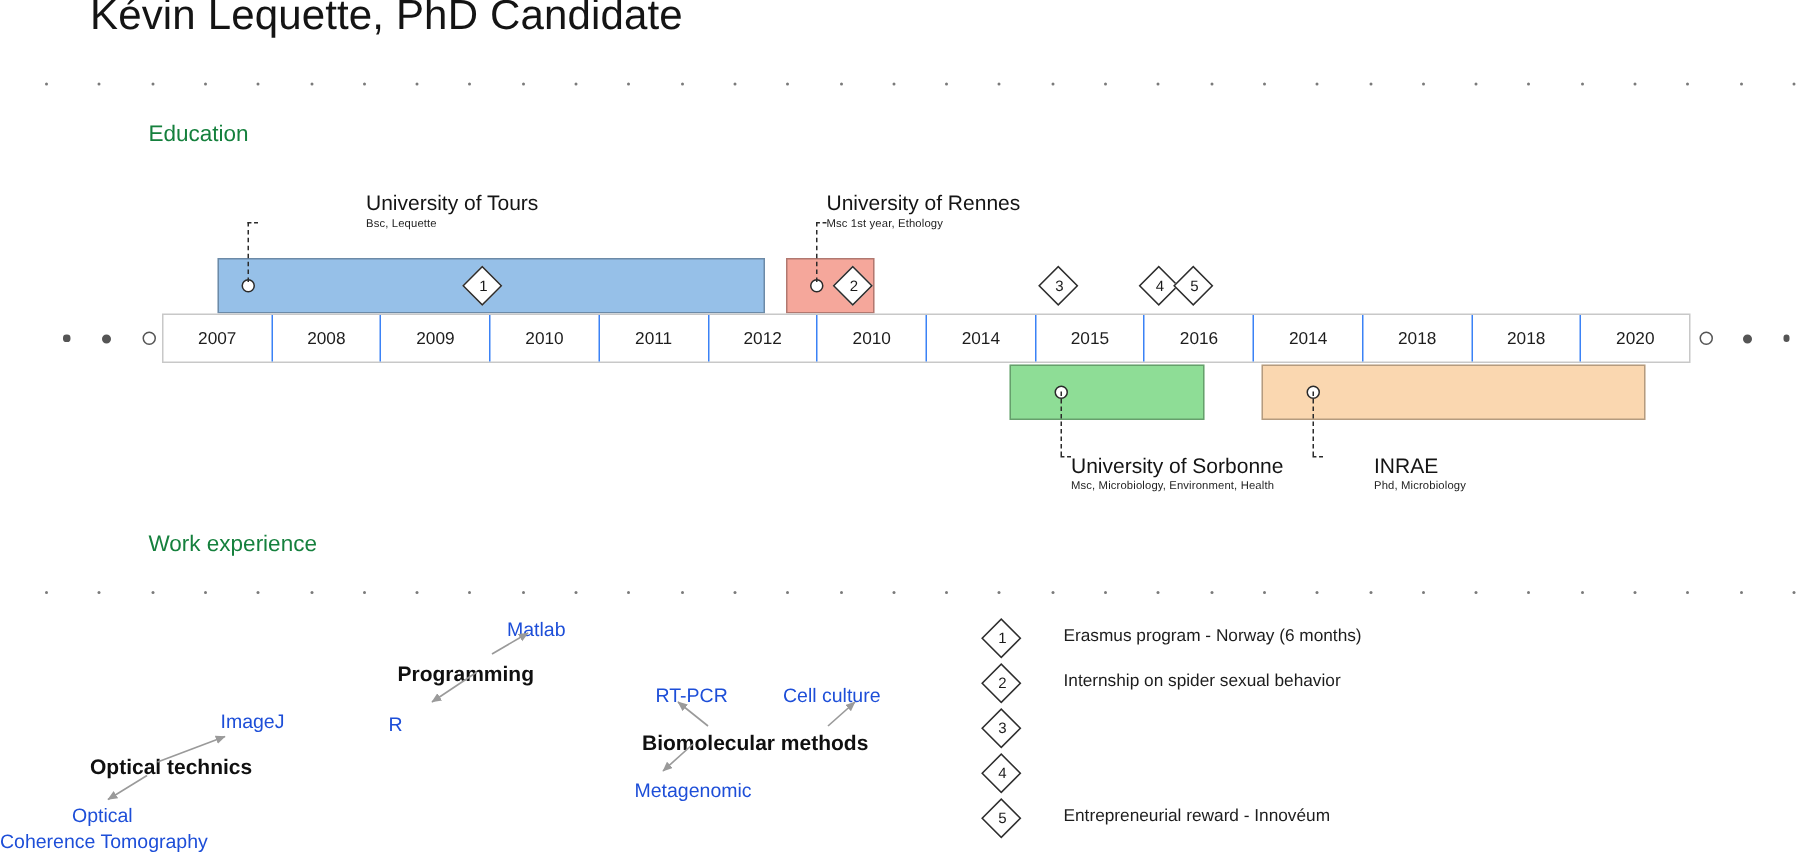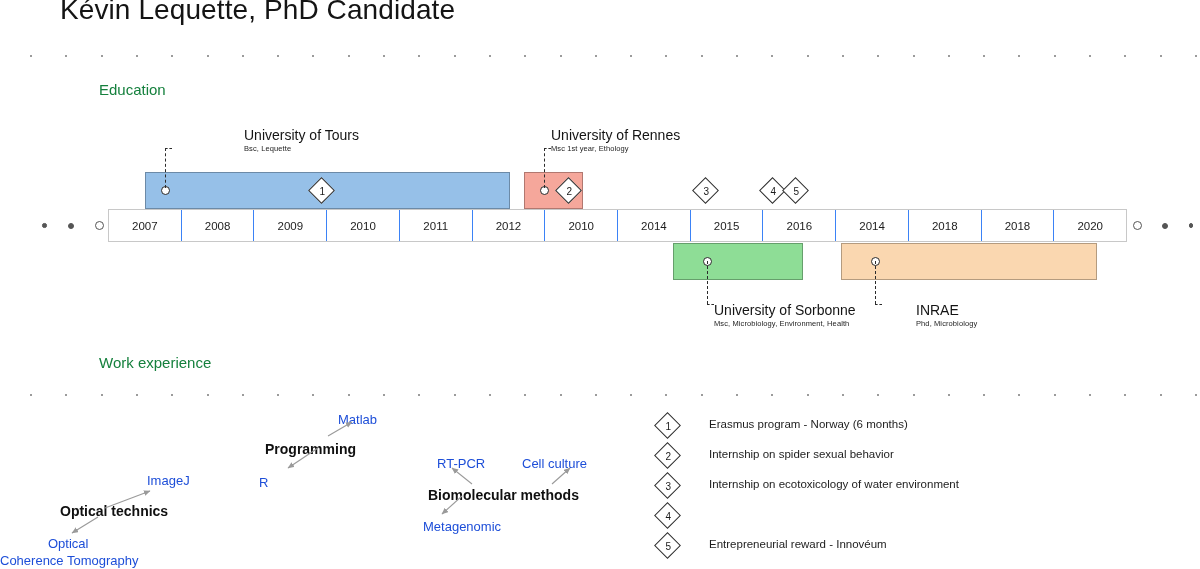--- a/index.html
+++ b/index.html
@@ -406,21 +406,20 @@
       <div class="legend-row">
         <div class="legend-diamond">
           <span>2</span>
         </div>
         <div class="legend-text">Internship on spider sexual behavior</div>
       </div>
       <div class="legend-row">
         <div class="legend-diamond">
           <span>3</span>
         </div>
-        <div class="legend-text">Internship on ecotoxicology of water environment</div>
       </div>
       <div class="legend-row">
         <div class="legend-diamond">
           <span>4</span>
         </div>
       </div>
       <div class="legend-row">
         <div class="legend-diamond">
           <span>5</span>
         </div>

